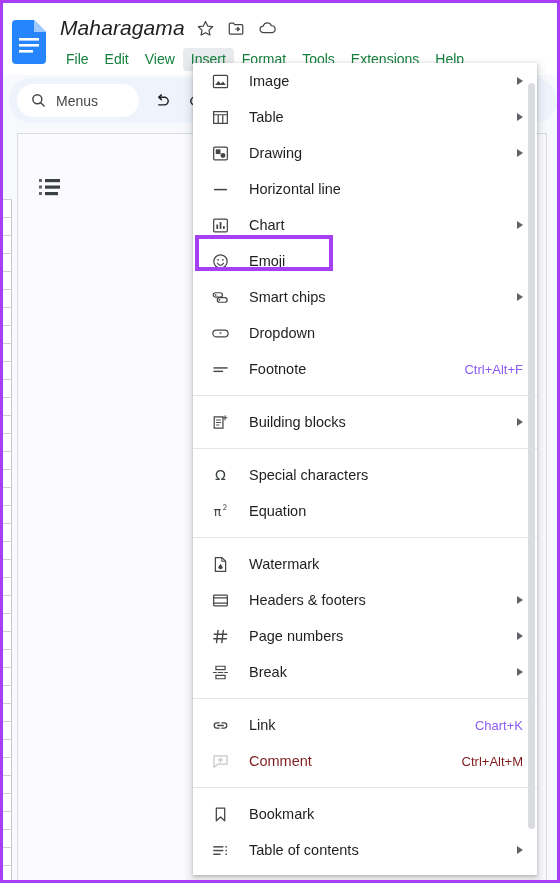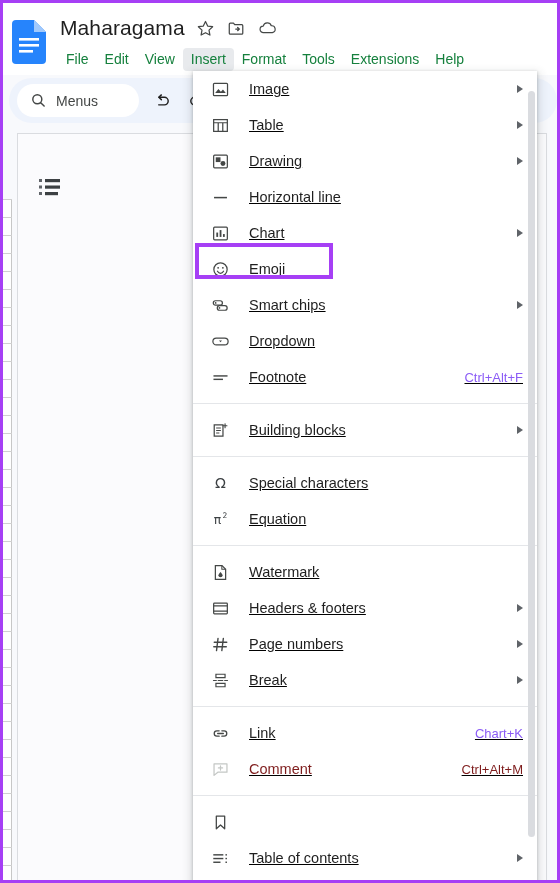--- a/index.html
+++ b/index.html
@@ -29,21 +29,21 @@
     position: absolute; left: 9px; top: 17px;
     width: 34px; height: 44px;
   }
 
   #title-row {
     position: absolute; left: 57px; top: 13px;
     display: flex; align-items: center; gap: 11px;
   }
   #doc-title {
     font-size: 21px; color: #1f1f1f;
-    letter-spacing: 0.1px; white-space: nowrap;
+    letter-spacing: 0.1px; white-space: nowrap; font-style: italic;
   }
   .title-icon {
     width: 20px; height: 20px;
     display: flex; align-items: center; justify-content: center;
     color: #444746;
   }
 
   #menubar {
     position: absolute; left: 55px; top: 44px;
     display: flex; align-items: center; height: 24px;
@@ -112,26 +112,25 @@
     background: #ffffff;
     border-right: 1px solid #c7c7c7;
   }
   #ruler-edge .tick {
     position: absolute; left: 0; width: 9px;
     border-top: 1px solid #d0d0d0;
   }
 
   
   #insert-menu {
-    position: absolute; left: 190px; top: 68px;
+    position: absolute; left: 190px; top: 60px;
     width: 344px; height: 812px;
     background: #ffffff;
     box-shadow: 0 1px 3px rgba(60,64,67,.3), 0 4px 8px 3px rgba(60,64,67,.15);
     overflow: hidden;
-    text-decoration: underline;
   }
   .mi {
     position: relative;
     height: 36px;
     display: flex; align-items: center;
     padding-left: 16px; padding-right: 14px;
   }
   .mi .ic {
     width: 22px; height: 22px; flex: 0 0 22px;
     display: flex; align-items: center; justify-content: center;
@@ -532,20 +531,21 @@
     </div>
 
     <div class="sep"></div>
 
     <div class="mi">
       <span class="ic">
         <svg viewBox="0 0 20 20" width="19" height="19" fill="none" stroke="#444746" stroke-width="1.35">
           <path d="M5.6 3.2h8.8v13.4L10 12.6l-4.4 4z" stroke-linejoin="round"></path>
         </svg>
       </span>
+      <span class="lbl">Bookmark</span>
     </div>
 
     <div class="mi">
       <span class="ic">
         <svg viewBox="0 0 20 20" width="19" height="19">
           <rect x="2.4" y="5.4" width="10.6" height="1.5" fill="#444746"></rect>
           <rect x="2.4" y="9.3" width="10.6" height="1.5" fill="#444746"></rect>
           <rect x="2.4" y="13.2" width="7.6" height="1.5" fill="#444746"></rect>
           <rect x="15.2" y="5.4" width="1.6" height="1.5" fill="#444746"></rect>
           <rect x="15.2" y="9.3" width="1.6" height="1.5" fill="#444746"></rect>

